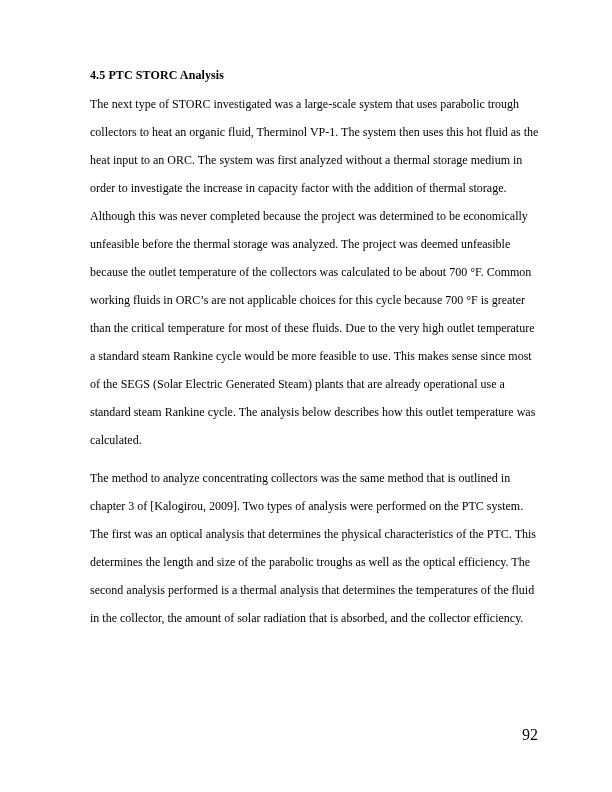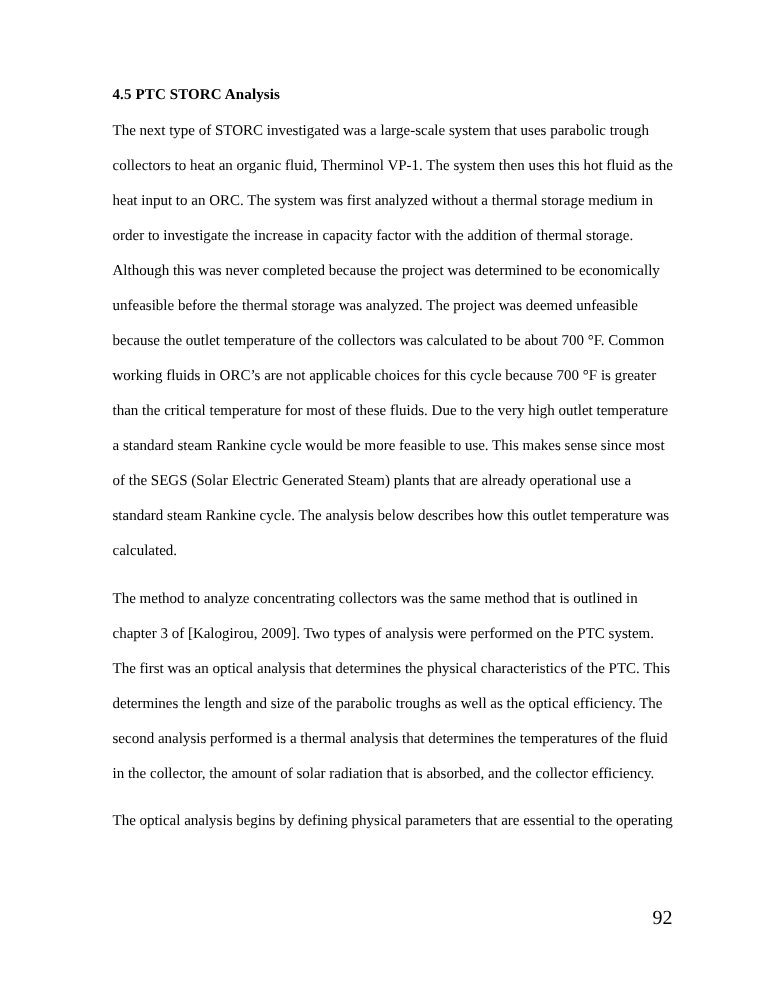--- a/index.html
+++ b/index.html
@@ -48,16 +48,15 @@
     }
   </style>
 </head>
 <body>
 
 <div class="page">
   <div class="content">
     <h1 class="heading">4.5 PTC STORC Analysis</h1>
     <p class="para">The next type of STORC investigated was a large-scale system that uses parabolic trough collectors to heat an organic fluid, Therminol VP-1. The system then uses this hot fluid as the heat input to an ORC. The system was first analyzed without a thermal storage medium in order to investigate the increase in capacity factor with the addition of thermal storage. Although this was never completed because the project was determined to be economically unfeasible before the thermal storage was analyzed. The project was deemed unfeasible because the outlet temperature of the collectors was calculated to be about 700 °F. Common working fluids in ORC’s are not applicable choices for this cycle because 700 °F is greater than the critical temperature for most of these fluids. Due to the very high outlet temperature a standard steam Rankine cycle would be more feasible to use. This makes sense since most of the SEGS (Solar Electric Generated Steam) plants that are already operational use a standard steam Rankine cycle. The analysis below describes how this outlet temperature was calculated.</p>
     <p class="para">The method to analyze concentrating collectors was the same method that is outlined in chapter 3 of [Kalogirou, 2009]. Two types of analysis were performed on the PTC system. The first was an optical analysis that determines the physical characteristics of the PTC. This determines the length and size of the parabolic troughs as well as the optical efficiency. The second analysis performed is a thermal analysis that determines the temperatures of the fluid in the collector, the amount of solar radiation that is absorbed, and the collector efficiency.</p>
-    <p class="para">The optical analysis begins by defining physical parameters that are essential to the operating</p>
   </div>
   <div class="page-number">92</div>
 </div>
 
 </body></html>

